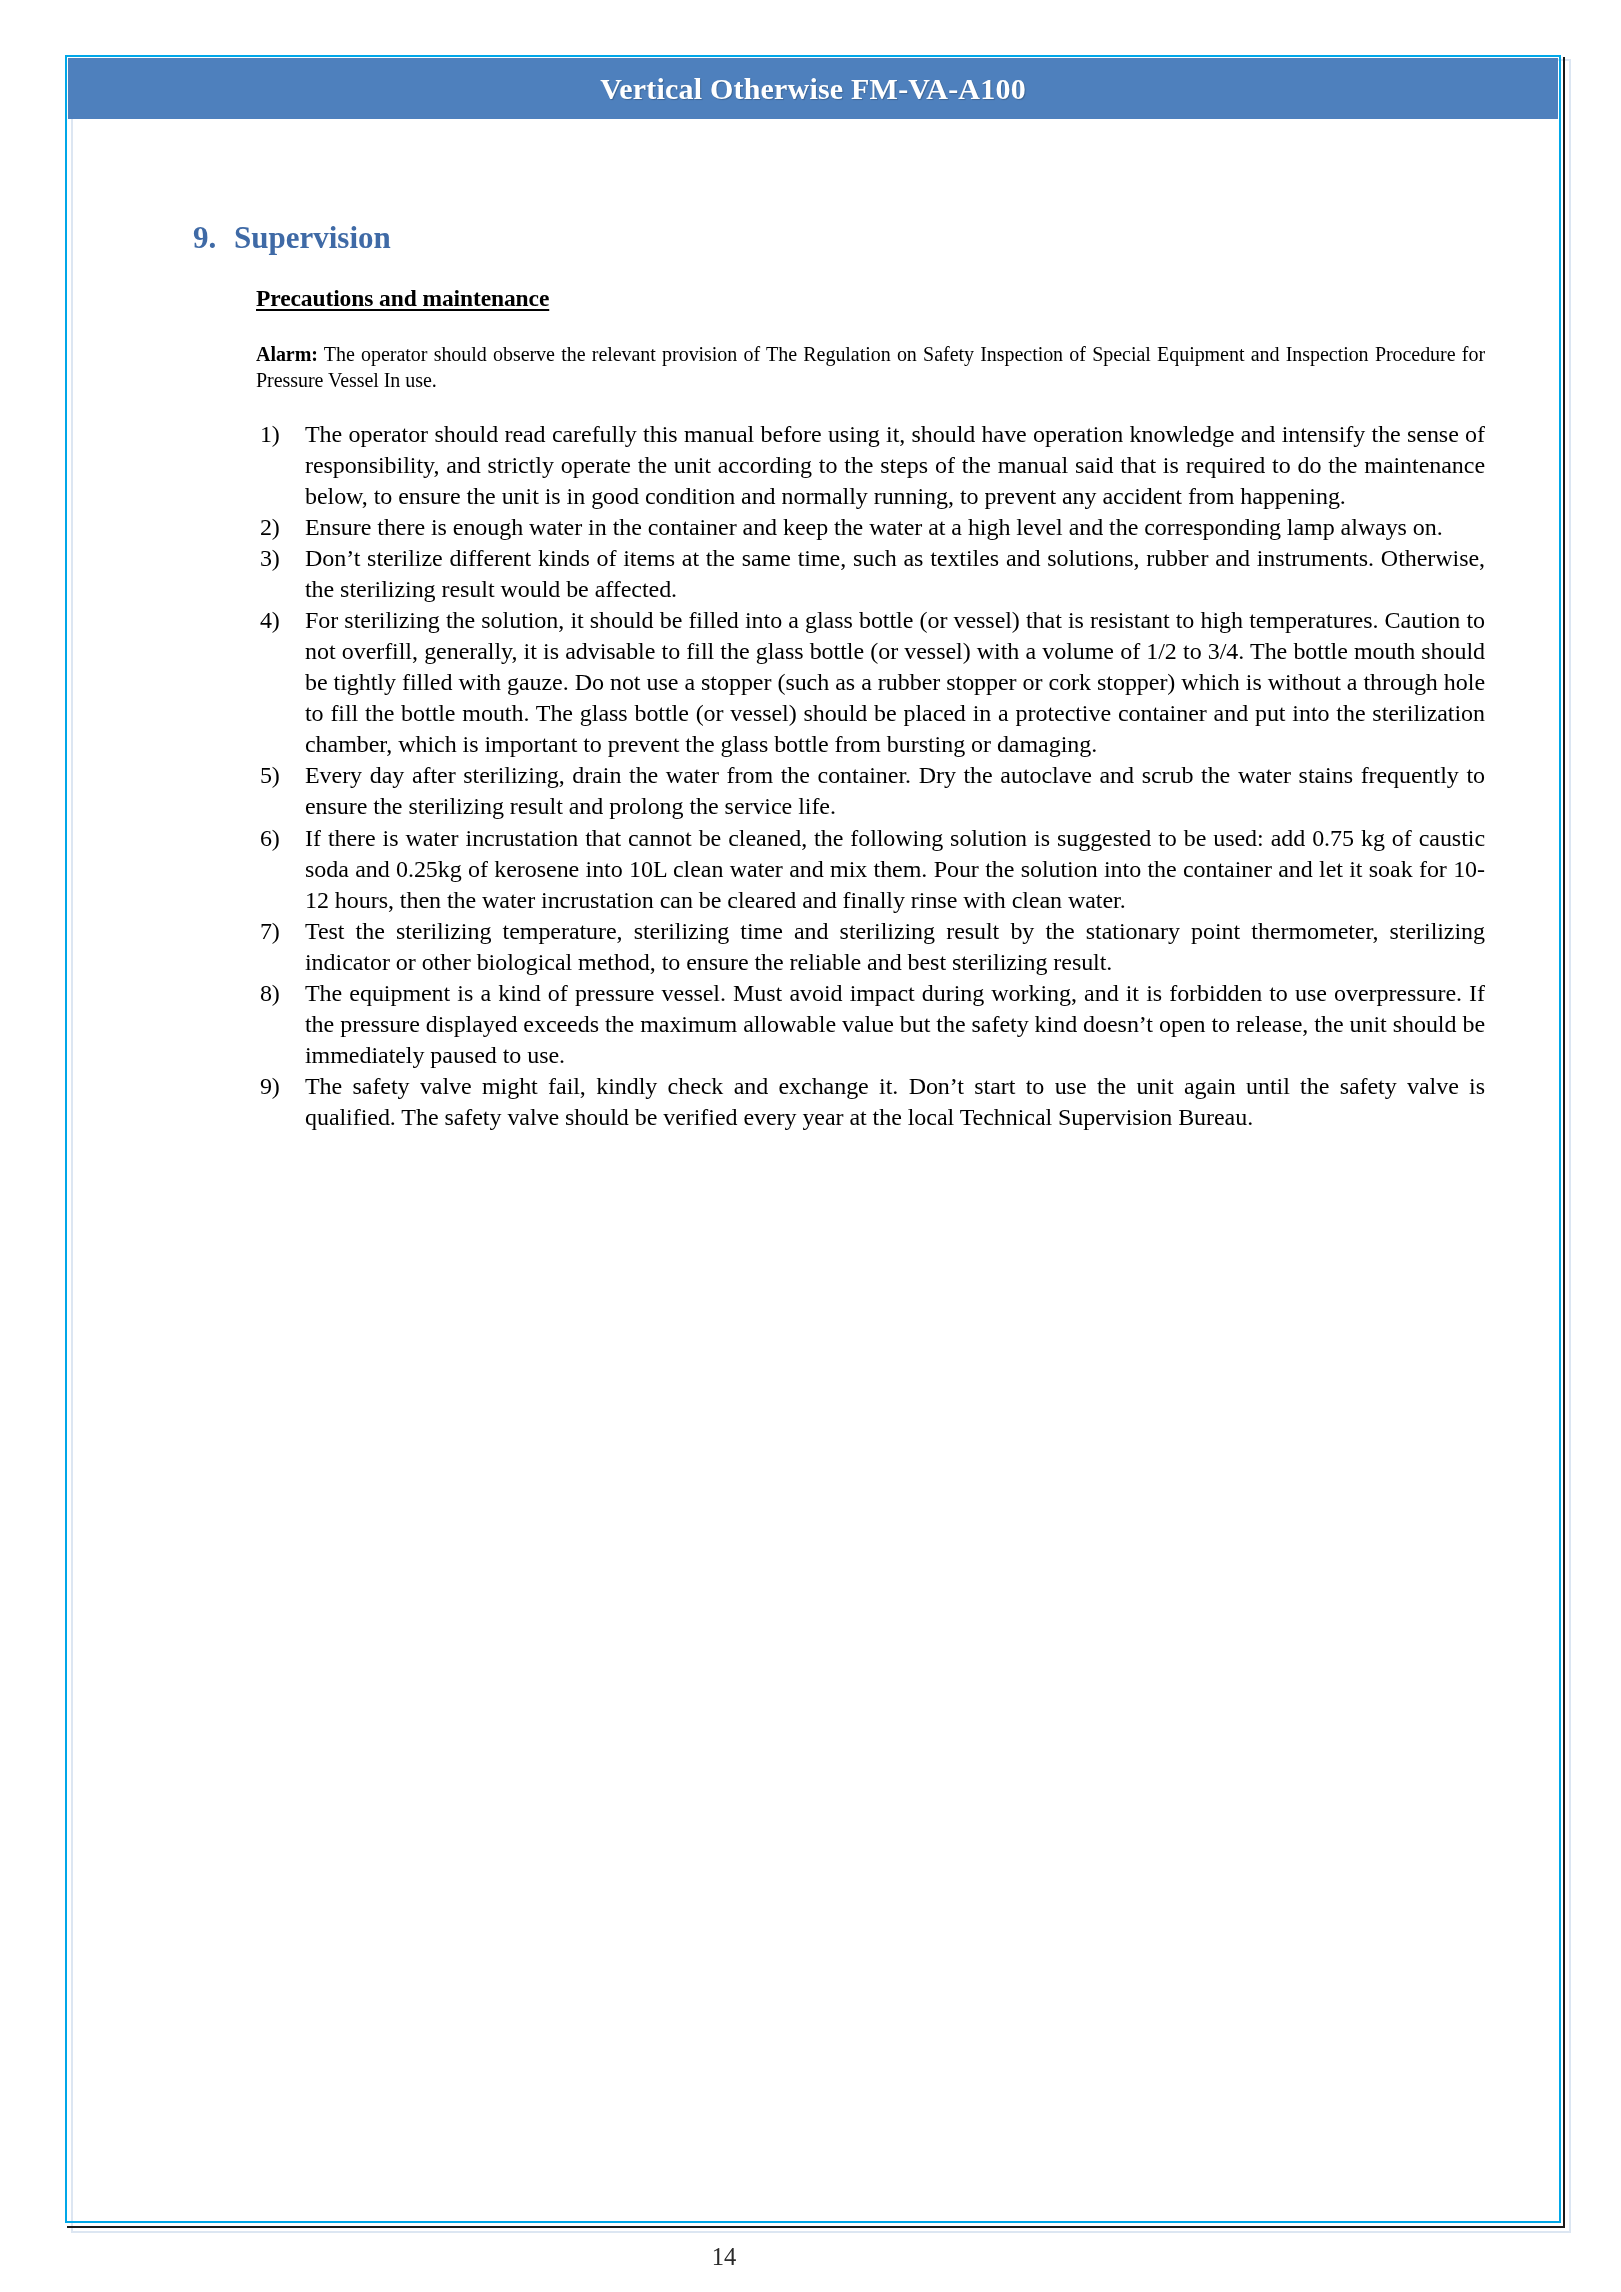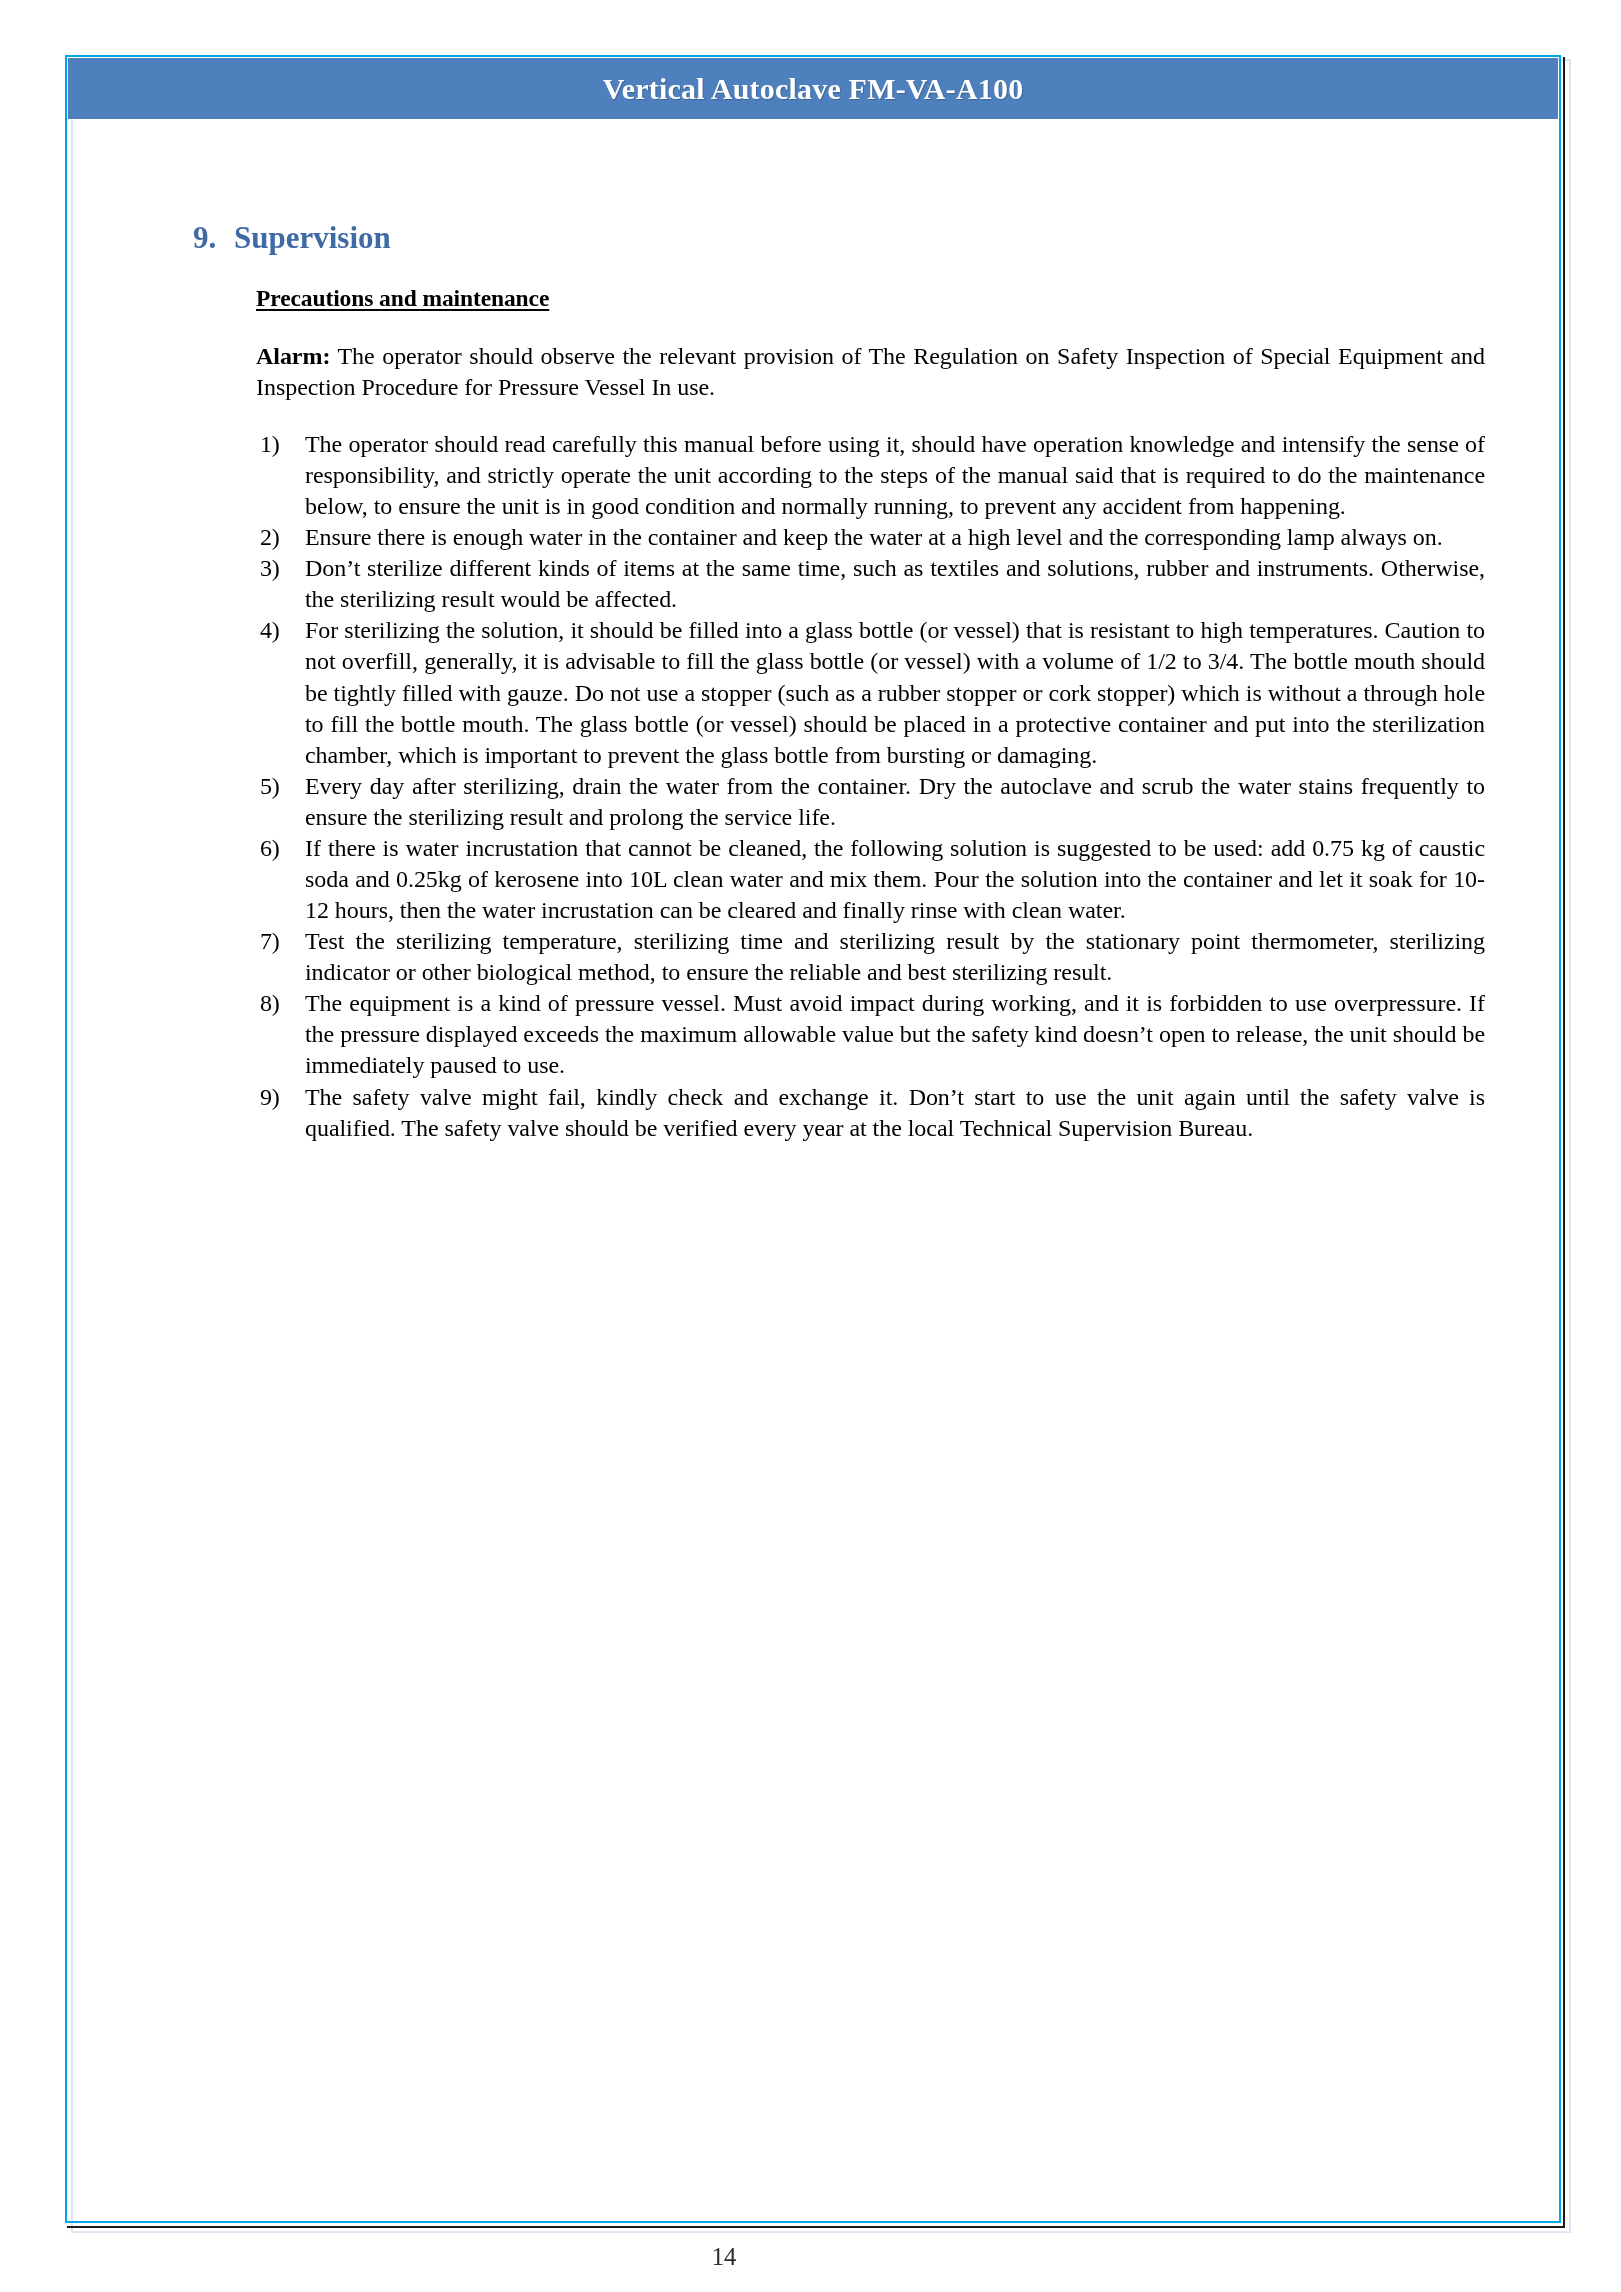--- a/index.html
+++ b/index.html
@@ -131,21 +131,21 @@
     font-family: "Liberation Serif", "DejaVu Serif", serif;
     font-weight: bold;
     font-size: 23.5px;
     text-decoration: underline;
     text-underline-offset: 2.9px;
     margin: 0 0 29px 0;
     letter-spacing: -0.1px;
   }
 
   .alarm-para {
-    font-size: 24px;
+    font-size: 20px;
     line-height: 1.30;
     text-align: justify;
     text-justify: inter-word;
     margin: 0 0 25.5px 0;
     letter-spacing: -0.05px;
   }
   .alarm-label {
     font-weight: bold;
   }
 
@@ -201,21 +201,21 @@
 </head>
 <body>
 
 <div class="page-sheet">
 
   <div class="page-border-shadow"></div>
   <div class="page-border-dark"></div>
   <div class="page-border"></div>
 
   <div class="doc-header">
-    <div class="doc-header-title">Vertical Autoclave FM-VA-A100</div>
+    <div class="doc-header-title">Vertical Otherwise FM-VA-A100</div>
   </div>
 
   <div class="content">
 
     <div class="section-heading">
       <span class="section-number">9.</span>
       <span class="section-title">Supervision</span>
     </div>
 
     <div class="body-block">

